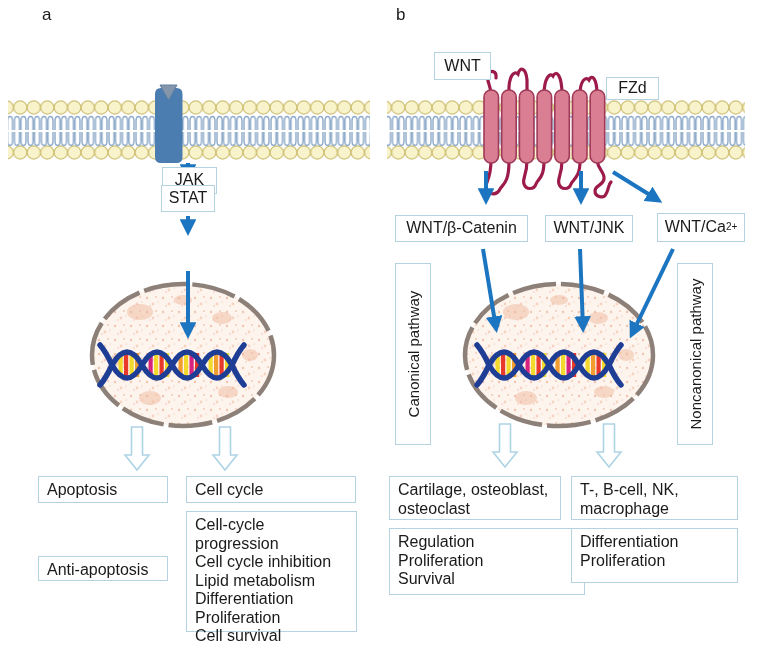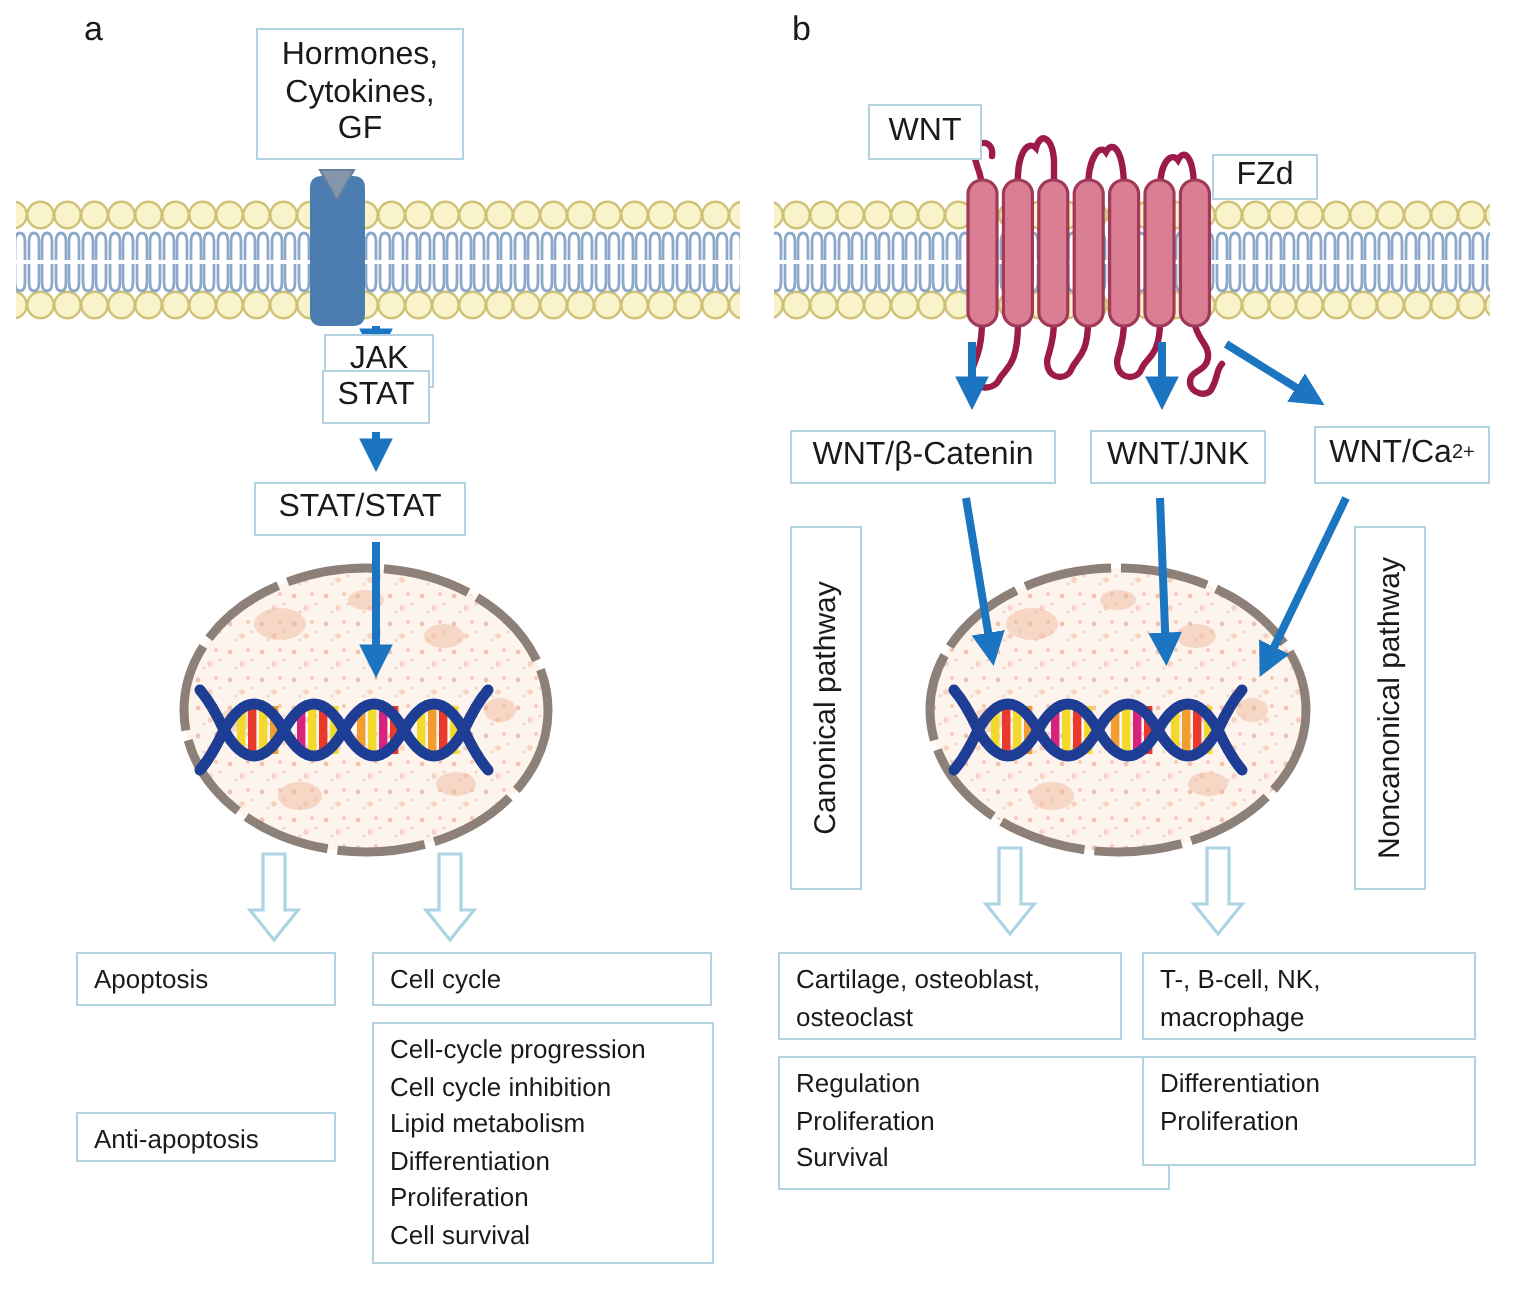--- a/index.html
+++ b/index.html
@@ -4,21 +4,21 @@
 <style>
   html,body{margin:0;padding:0;background:#fff;}
   .canvas{
     position:relative;width:758px;height:645px;background:#fff;overflow:hidden;
     font-family:"Liberation Sans","DejaVu Sans",sans-serif;color:var(--text,#1a1a1a);
   }
   .canvas svg{position:absolute;left:0;top:0;}
   .plabel{position:absolute;font-size:17px;color:var(--text);}
   .box{
     position:absolute;background:#fff;border:1px solid var(--box-border,#b5d2e0);
-    box-sizing:border-box;font-size:13px;line-height:18.5px;color:var(--text);
+    box-sizing:border-box;font-size:16px;line-height:18.5px;color:var(--text);
   }
   .box.center{display:flex;align-items:center;justify-content:center;text-align:center;font-size:16px;}
   .box.out{padding:4px 8px;text-align:left;}
   .pre{white-space:pre-line;}
   .vbox{position:absolute;background:#fff;border:1px solid var(--box-border,#b5d2e0);box-sizing:border-box;}
   .vbox span{
     position:absolute;left:50%;top:50%;transform:translate(-50%,-50%) rotate(-90deg);
     white-space:nowrap;font-size:15px;color:var(--text);
   }
   sup{font-size:10px;}
@@ -178,26 +178,22 @@
 
     <path class="hollow" d="M131.5,427 V455 H125 L137,470 L149,455 H142.5 V427 Z"></path>
     <path class="hollow" d="M219.5,427 V455 H213 L225,470 L237,455 H230.5 V427 Z"></path>
     <path class="hollow" d="M499.5,424 V452 H493 L505,467 L517,452 H510.5 V424 Z"></path>
     <path class="hollow" d="M603.5,424 V452 H597 L609,467 L621,452 H614.5 V424 Z"></path>
   </svg>
 
   <div class="plabel" style="left:42px;top:5px;">a</div>
   <div class="plabel" style="left:396px;top:5px;">b</div>
 
-  <div class="box center pre" style="left:128px;top:14px;width:104px;height:66px;">Hormones,
-Cytokines,
-GF</div>
   <div class="box center" style="left:162px;top:131px;width:55px;height:27px;margin-top:36px;">JAK</div>
   <div class="box center" style="left:161px;top:185px;width:54px;height:27px;">STAT</div>
-  <div class="box center" style="left:127px;top:241px;width:106px;height:27px;">STAT/STAT</div>
   <div class="box out" style="left:38px;top:476px;width:130px;height:27px;">Apoptosis</div>
   <div class="box out" style="left:38px;top:512px;width:130px;height:25px;margin-top:44px;">Anti-apoptosis</div>
   <div class="box out" style="left:186px;top:476px;width:170px;height:27px;">Cell cycle</div>
   <div class="box out pre" style="left:186px;top:511px;width:171px;height:121px;">Cell-cycle progression
 Cell cycle inhibition
 Lipid metabolism
 Differentiation
 Proliferation
 Cell survival</div>
 

